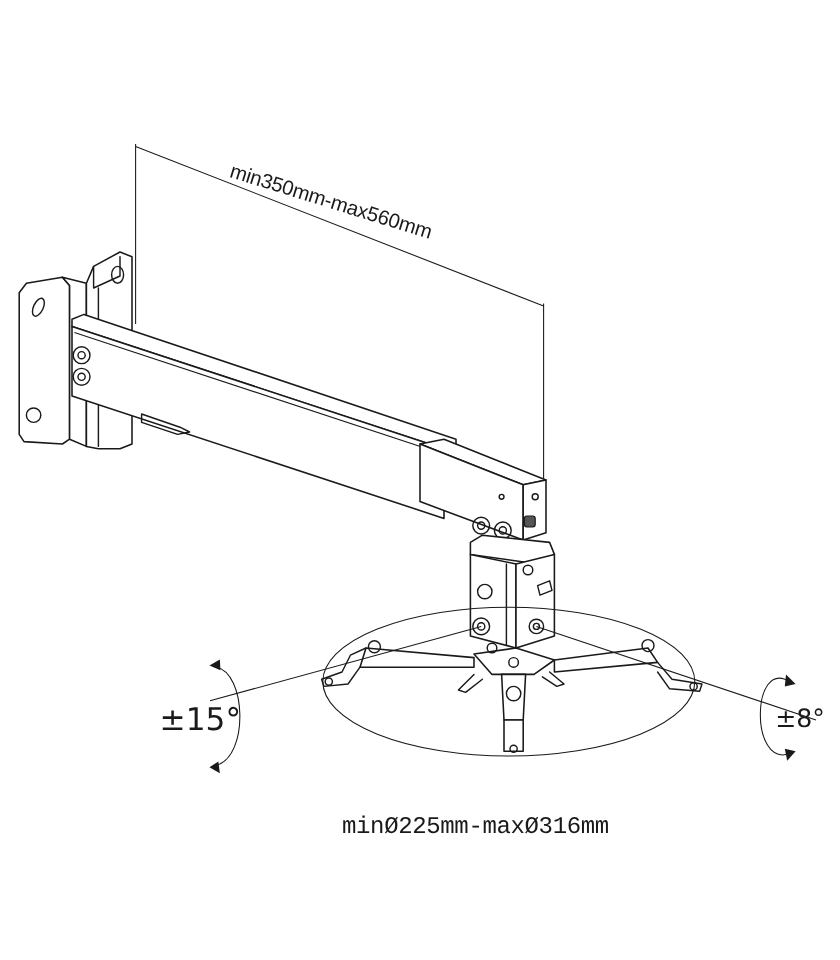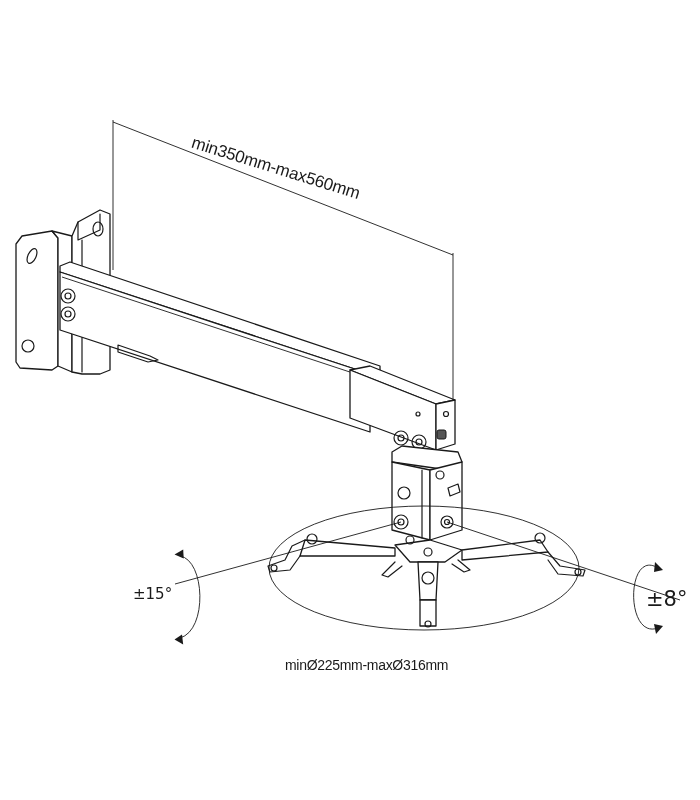--- a/index.html
+++ b/index.html
@@ -8,23 +8,23 @@
     svg { position: absolute; left: 0; top: 0; }
     .ln { fill: none; stroke: #1a1a1a; stroke-width: 1.2; stroke-linejoin: round; stroke-linecap: round; }
     .thin { fill: none; stroke: #1a1a1a; stroke-width: 0.9; }
     .part { fill: #ffffff; stroke: #1a1a1a; stroke-width: 1.3; stroke-linejoin: round; }
     .dark { fill: #555; stroke: #1a1a1a; stroke-width: 1; }
     .label {
       position: absolute; color: #1a1a1a; white-space: nowrap;
       font-family: "Liberation Sans", "DejaVu Sans", sans-serif;
     }
     #arm-label { left: 195px; top: 133px; font-size: 17px; transform-origin: 0 0; transform: rotate(17.2deg); letter-spacing: -0.2px; }
-    #tilt-left-label { left: 133px; top: 585px; font-size: 15px; font-family: "DejaVu Sans", sans-serif; }
+    #tilt-left-label { left: 133px; top: 585px; font-size: 26px; font-family: "DejaVu Sans", sans-serif; }
     #tilt-right-label { left: 646px; top: 587px; font-size: 21px; font-family: "DejaVu Sans", sans-serif; }
-    #diameter-label { left: 285px; top: 657px; font-size: 14px; font-family: Liberation Sans, sans-serif; letter-spacing: -0.3px; }
+    #diameter-label { left: 285px; top: 678px; font-size: 20px; font-family: Liberation Mono, monospace; letter-spacing: -0.3px; }
   </style>
 </head>
 <body>
 
 <div id="stage">
 
   <svg width="700" height="800" viewBox="0 0 700 800">
 
     <g>
       <line class="thin" x1="113" y1="120" x2="113" y2="270"></line>

